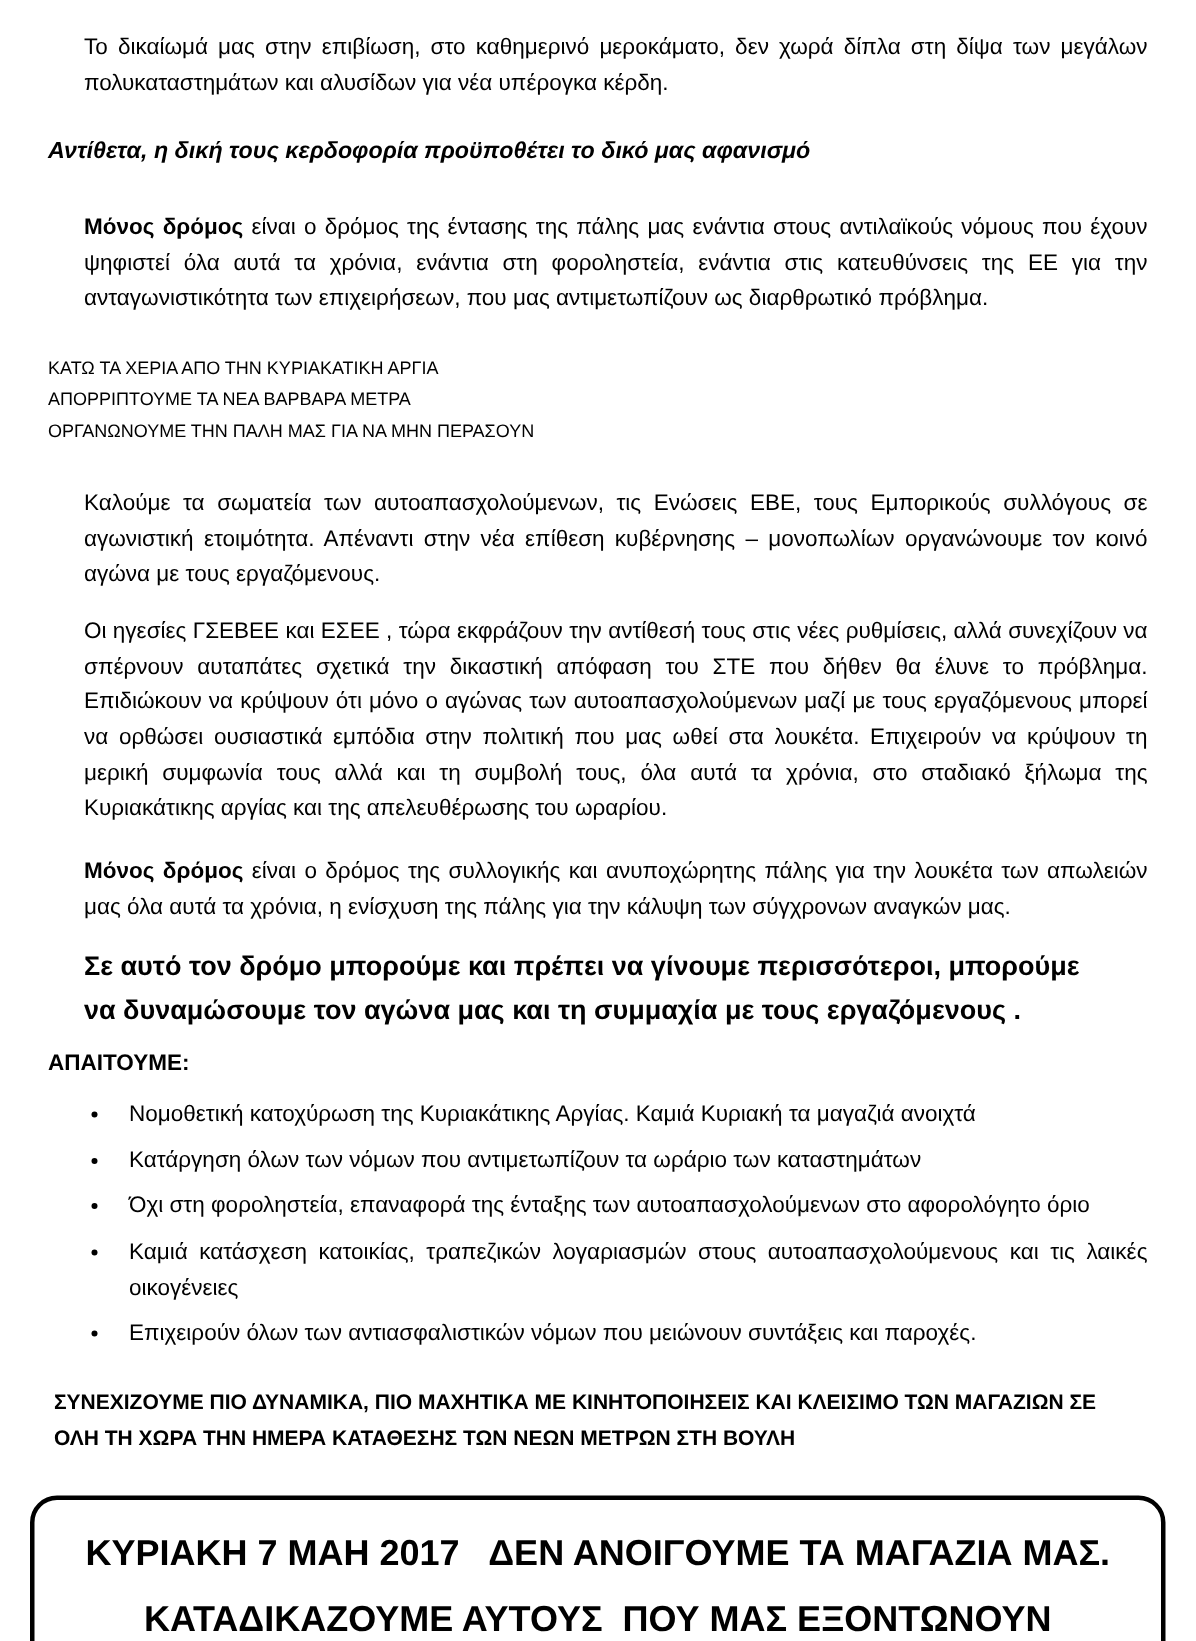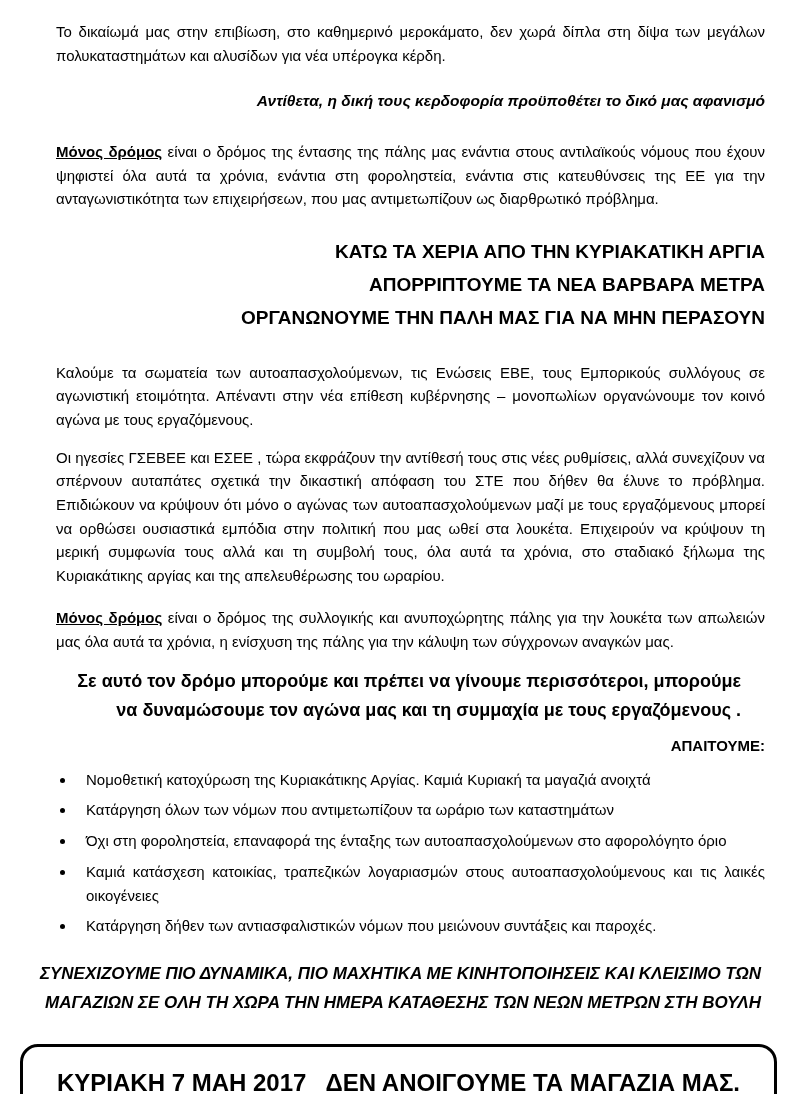--- a/index.html
+++ b/index.html
@@ -10,31 +10,31 @@
     margin: 0 auto;
     background: #ffffff;
     color: #000000;
     padding: 20px 32px 30px 32px;
     font-family: "Liberation Sans", "DejaVu Sans", sans-serif;
     font-size: 15px;
     line-height: 1.58;
   }
   p { margin: 0; }
   .just { text-align: justify; }
-  .center { text-align: right; }
-  .bold { font-weight: bold; text-decoration: underline; }
+  .center { text-align: left; }
+  .bold { font-weight: bold; }
   .para { margin-bottom: 14px; margin-left: 24px; }
   .emphasis {
     margin: 22px 0 26px 0;
     font-weight: bold;
     font-style: italic;
     font-size: 15.5px;
   }
   .slogans { margin: 24px 0 26px 0; }
-  .slogans p { font-weight: bold; font-size: 19px; line-height: 1.75; }
+  .slogans p { font-weight: normal; font-size: 12px; line-height: 1.75; }
   .leaders-para { margin-bottom: 18px; }
   .call-line {
     margin: 8px 0 10px 0;
     font-weight: bold;
     font-size: 18px;
     padding: 0 24px;
   }
   .demands-heading {
     margin: 4px 0 10px 0;
     font-weight: bold;
@@ -46,24 +46,23 @@
     list-style: disc;
   }
   ul.demands li {
     text-align: justify;
     padding-left: 10px;
     margin-bottom: 7px;
   }
   .continue-line {
     margin: 20px 0 26px 0;
     font-weight: bold;
-    font-size: 17px;
+    font-size: 14px;
     line-height: 1.7;
     padding: 0 4px;
-    font-style: italic;
   }
   .announce-box {
     border: 3px solid #000000;
     border-radius: 18px;
     margin: 14px -12px 0 -12px;
     padding: 14px 20px 16px 20px;
   }
   .announce-box p {
     text-align: center;
     font-weight: bold;
@@ -97,21 +96,21 @@
 
   <p class="center call-line">Σε αυτό τον δρόμο μπορούμε και πρέπει να γίνουμε περισσότεροι, μπορούμε να δυναμώσουμε τον αγώνα μας και τη συμμαχία με τους εργαζόμενους .</p>
 
   <p class="center demands-heading">ΑΠΑΙΤΟΥΜΕ:</p>
 
   <ul class="demands">
     <li>Νομοθετική κατοχύρωση της Κυριακάτικης Αργίας. Καμιά Κυριακή τα μαγαζιά ανοιχτά</li>
     <li>Κατάργηση όλων των νόμων που αντιμετωπίζουν τα ωράριο των καταστημάτων</li>
     <li>Όχι στη φοροληστεία, επαναφορά της ένταξης των αυτοαπασχολούμενων στο αφορολόγητο όριο</li>
     <li>Καμιά κατάσχεση κατοικίας, τραπεζικών λογαριασμών στους αυτοαπασχολούμενους και τις λαικές οικογένειες</li>
-    <li>Κατάργηση δήθεν των αντιασφαλιστικών νόμων που μειώνουν συντάξεις και παροχές.</li>
+    <li>Επιχειρούν όλων των αντιασφαλιστικών νόμων που μειώνουν συντάξεις και παροχές.</li>
   </ul>
 
   <p class="center continue-line">ΣΥΝΕΧΙΖΟΥΜΕ ΠΙΟ ΔΥΝΑΜΙΚΑ, ΠΙΟ ΜΑΧΗΤΙΚΑ ΜΕ ΚΙΝΗΤΟΠΟΙΗΣΕΙΣ ΚΑΙ ΚΛΕΙΣΙΜΟ ΤΩΝ ΜΑΓΑΖΙΩΝ ΣΕ ΟΛΗ ΤΗ ΧΩΡΑ ΤΗΝ ΗΜΕΡΑ ΚΑΤΑΘΕΣΗΣ ΤΩΝ ΝΕΩΝ ΜΕΤΡΩΝ ΣΤΗ ΒΟΥΛΗ</p>
 
   <div class="announce-box">
     <p>ΚΥΡΙΑΚΗ 7 ΜΑΗ 2017   ΔΕΝ ΑΝΟΙΓΟΥΜΕ ΤΑ ΜΑΓΑΖΙΑ ΜΑΣ.</p>
     <p>ΚΑΤΑΔΙΚΑΖΟΥΜΕ ΑΥΤΟΥΣ  ΠΟΥ ΜΑΣ ΕΞΟΝΤΩΝΟΥΝ</p>
 
   </div>
 

